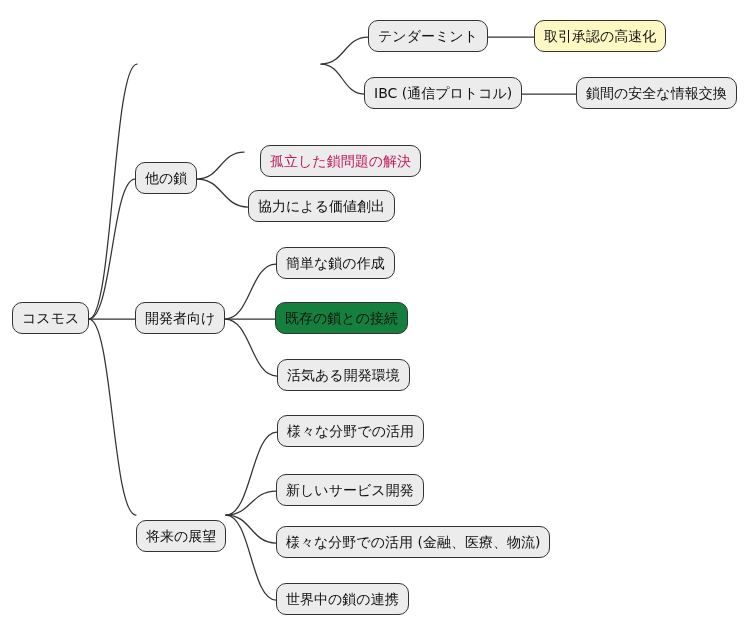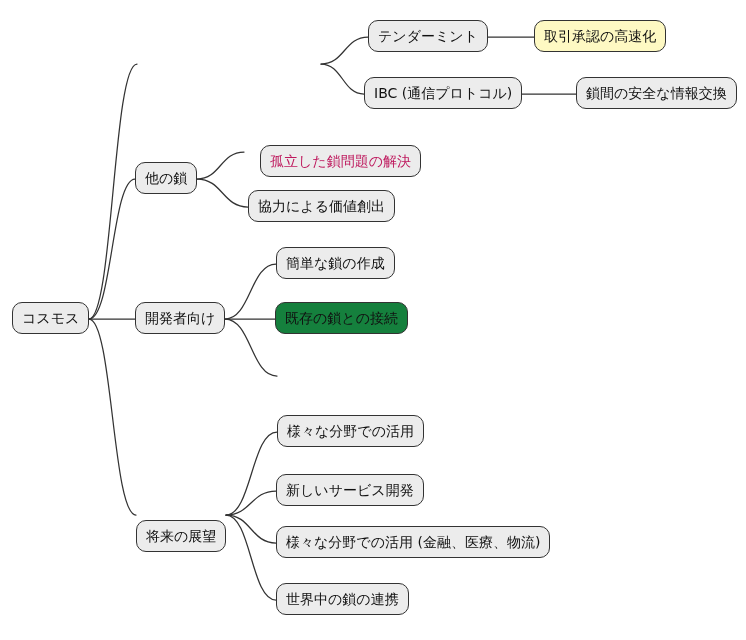--- a/index.html
+++ b/index.html
@@ -69,20 +69,21 @@
       <div class="node level-0" style="left: 12px; top: 302px; background: rgb(236, 236, 236); border-color: rgb(51, 51, 51); color: rgb(17, 17, 17);">コスモス</div>
       <div class="node level-1" style="left: 135px; top: 162px; background: rgb(236, 236, 236); border-color: rgb(51, 51, 51); color: rgb(17, 17, 17);">他の鎖</div>
       <div class="node level-1" style="left: 135px; top: 302px; background: rgb(236, 236, 236); border-color: rgb(51, 51, 51); color: rgb(17, 17, 17);">開発者向け</div>
       <div class="node level-1" style="left: 136px; top: 498px; background: rgb(236, 236, 236); border-color: rgb(51, 51, 51); color: rgb(17, 17, 17); margin-top: 22px;">将来の展望</div>
       <div class="node level-2" style="left: 368px; top: 20px; background: rgb(236, 236, 236); border-color: rgb(51, 51, 51); color: rgb(17, 17, 17);">テンダーミント</div>
       <div class="node level-2" style="left: 364px; top: 77px; background: rgb(236, 236, 236); border-color: rgb(51, 51, 51); color: rgb(17, 17, 17);">IBC (通信プロトコル)</div>
       <div class="node level-2" style="left: 244px; top: 145px; background: rgb(236, 236, 236); border-color: rgb(51, 51, 51); color: #be185d; margin-left: 16px;">孤立した鎖問題の解決</div>
       <div class="node level-2" style="left: 248px; top: 190px; background: rgb(236, 236, 236); border-color: rgb(51, 51, 51); color: rgb(17, 17, 17);">協力による価値創出</div>
       <div class="node level-2" style="left: 276px; top: 247px; background: rgb(236, 236, 236); border-color: rgb(51, 51, 51); color: rgb(17, 17, 17);">簡単な鎖の作成</div>
       <div class="node level-2" style="left: 275px; top: 302px; background: #15803d; border-color: rgb(51, 51, 51); color: rgb(17, 17, 17);">既存の鎖との接続</div>
+      <div class="node level-2" style="left: 277px; top: 359px; background: rgb(236, 236, 236); border-color: rgb(51, 51, 51); color: rgb(17, 17, 17);">活気ある開発環境</div>
       <div class="node level-2" style="left: 277px; top: 415px; background: rgb(236, 236, 236); border-color: rgb(51, 51, 51); color: rgb(17, 17, 17);">様々な分野での活用</div>
       <div class="node level-2" style="left: 276px; top: 474px; background: rgb(236, 236, 236); border-color: rgb(51, 51, 51); color: rgb(17, 17, 17);">新しいサービス開発</div>
       <div class="node level-2" style="left: 276px; top: 526px; background: rgb(236, 236, 236); border-color: rgb(51, 51, 51); color: rgb(17, 17, 17);">様々な分野での活用 (金融、医療、物流)</div>
       <div class="node level-2" style="left: 276px; top: 583px; background: rgb(236, 236, 236); border-color: rgb(51, 51, 51); color: rgb(17, 17, 17);">世界中の鎖の連携</div>
       <div class="node level-3" style="left: 534px; top: 20px; background: #fef9c3; border-color: rgb(51, 51, 51); color: rgb(17, 17, 17);">取引承認の高速化</div>
       <div class="node level-3" style="left: 576px; top: 77px; background: rgb(236, 236, 236); border-color: rgb(51, 51, 51); color: rgb(17, 17, 17);">鎖間の安全な情報交換</div>
     </div>
 </div>
 
 </body></html>

